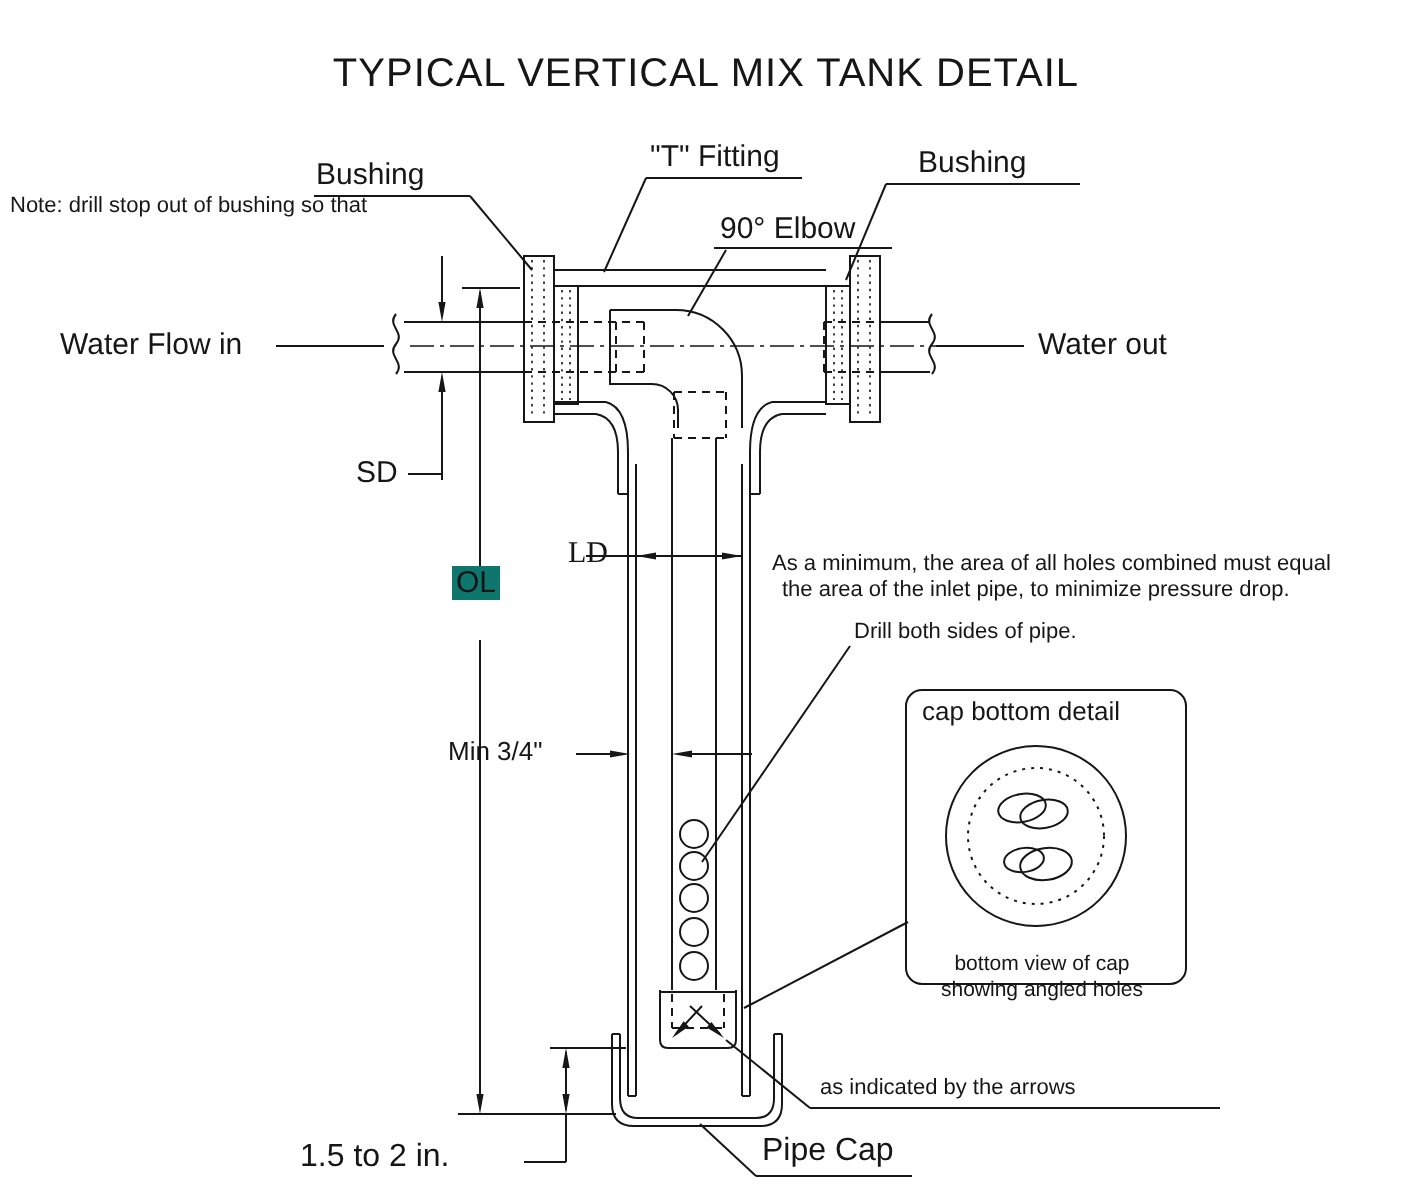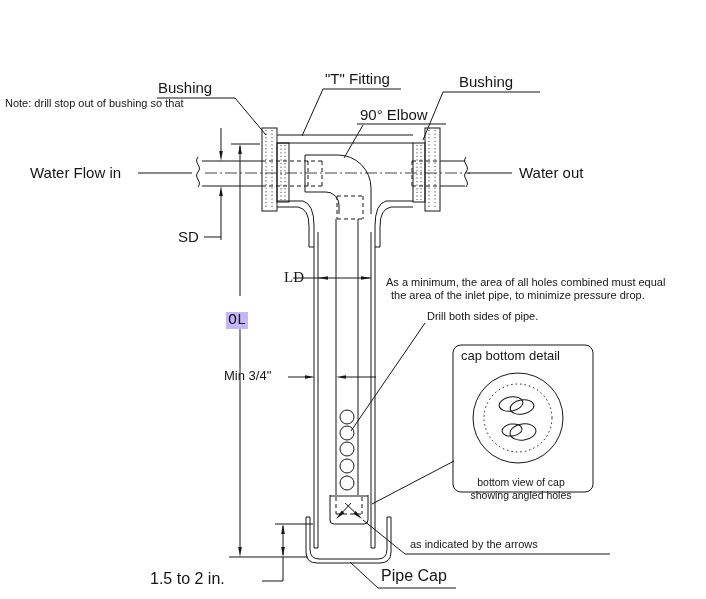--- a/index.html
+++ b/index.html
@@ -187,34 +187,35 @@
       <rect x="453" y="345" width="140" height="147" rx="8"></rect>
       <circle cx="518" cy="418" r="45"></circle>
       <circle class="dotc" cx="518" cy="418" r="34"></circle>
       <ellipse cx="511" cy="404" rx="12" ry="7" transform="rotate(-10 511 404)"></ellipse>
       <ellipse cx="522" cy="407" rx="12" ry="7" transform="rotate(-10 522 407)"></ellipse>
       <ellipse cx="512" cy="430" rx="10" ry="6" transform="rotate(-8 512 430)"></ellipse>
       <ellipse cx="523" cy="432" rx="13" ry="8" transform="rotate(-8 523 432)"></ellipse>
     </g>
   </svg>
 
+  <div class="lbl t20 center" style="left:0;top:26px;width:706px;">TYPICAL VERTICAL MIX TANK DETAIL</div>
 
   <div class="lbl t15" style="left:158px;top:79px;">Bushing</div>
   <div class="lbl t15" style="left:325px;top:70px;">"T" Fitting</div>
   <div class="lbl t15" style="left:459px;top:73px;">Bushing</div>
   <div class="lbl t15" style="left:360px;top:106px;">90° Elbow</div>
 
   <div class="lbl t11" style="left:5px;top:97px;">Note: drill stop out of bushing so that</div>
 
   <div class="lbl t15" style="left:30px;top:164px;">Water Flow in</div>
   <div class="lbl t15" style="left:519px;top:164px;">Water out</div>
 
   <div class="lbl t15" style="left:178px;top:228px;">SD</div>
   <div class="lbl t15" style="left:284px;top:269px;font-family:Liberation Serif, serif;">LD</div>
-  <div class="lbl t15" style="left:226px;top:312px;background:#c4b5fd;padding:0 2px;font-family:Liberation Mono, monospace;">OL</div>
+  <div class="lbl t15" style="left:226px;top:283px;background:#0f766e;padding:0 2px;">OL</div>
 
   <div class="lbl t11" style="left:391px;top:289px;">the area of the inlet pipe, to minimize pressure drop.</div>
   <div class="lbl t11" style="left:386px;top:276px;">As a minimum, the area of all holes combined must equal</div>
   <div class="lbl t11" style="left:427px;top:310px;">Drill both sides of pipe.</div>
 
   <div class="lbl t13" style="left:224px;top:368px;">Min 3/4"</div>
 
   <div class="lbl t13" style="left:461px;top:348px;">cap bottom detail</div>
   <div class="lbl t10 center" style="left:453px;top:460px;width:136px;">bottom view of cap</div>
   <div class="lbl t10 center" style="left:453px;top:473px;width:136px;">showing angled holes</div>

